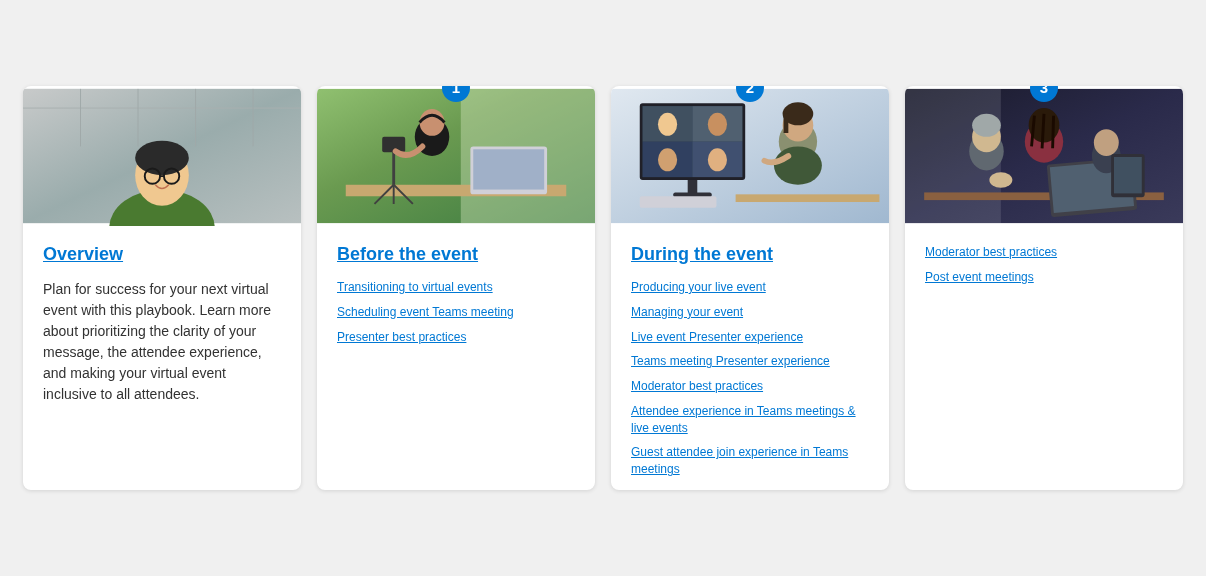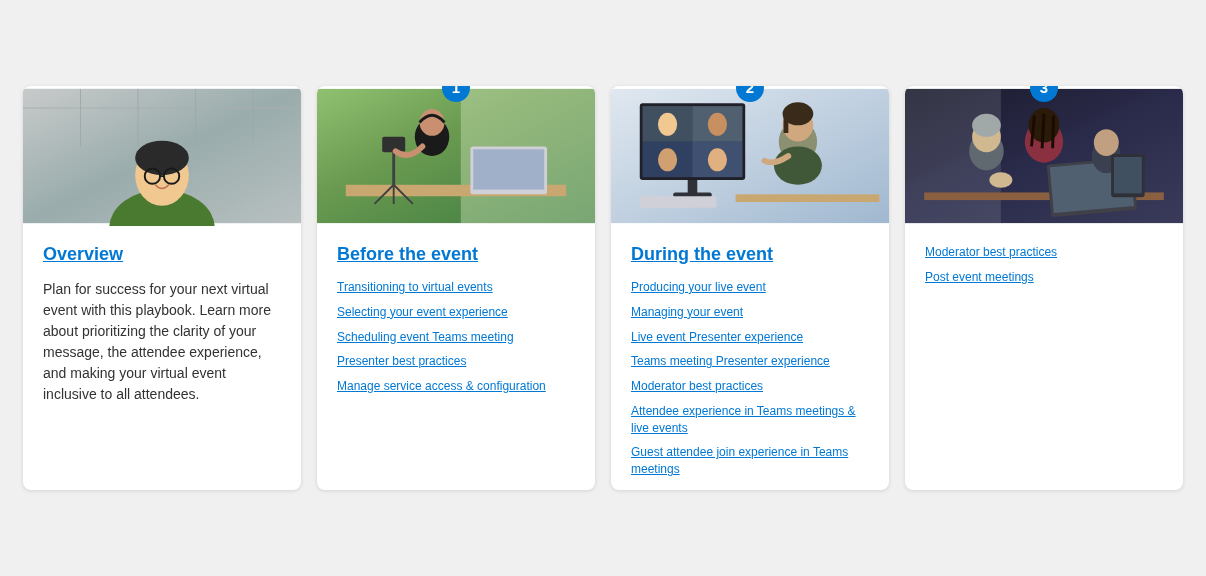--- a/index.html
+++ b/index.html
@@ -174,24 +174,22 @@
     <ellipse cx="120" cy="35" rx="13" ry="14" fill="#c89070"></ellipse>
 
     <path d="M107 35 Q120 20 133 35" fill="none" stroke="#1a1a1a" stroke-width="3"></path>
 
     <path d="M110 60 Q95 75 82 65" fill="none" stroke="#c89070" stroke-width="6" stroke-linecap="round"></path>
   </svg><div class="badge">1</div></div>
       <div class="card-body">
         <div class="card-title">Before the event</div>
         <div class="card-links">
           <a class="card-link" href="#">Transitioning to virtual events</a>
-          <a class="card-link" href="#">Selecting your event experience</a>
           <a class="card-link" href="#">Scheduling event Teams meeting</a>
           <a class="card-link" href="#">Presenter best practices</a>
-          <a class="card-link" href="#">Manage service access &amp; configuration</a>
         </div>
       </div>
     </div>
     <div class="card">
       <div class="card-image"><svg viewBox="0 0 290 140" xmlns="http://www.w3.org/2000/svg">
     <defs>
       <linearGradient id="drGrad" x1="0" y1="0" x2="1" y2="1">
         <stop offset="0%" stop-color="#e0e8f0"></stop>
         <stop offset="100%" stop-color="#a0b8d0"></stop>
       </linearGradient>

